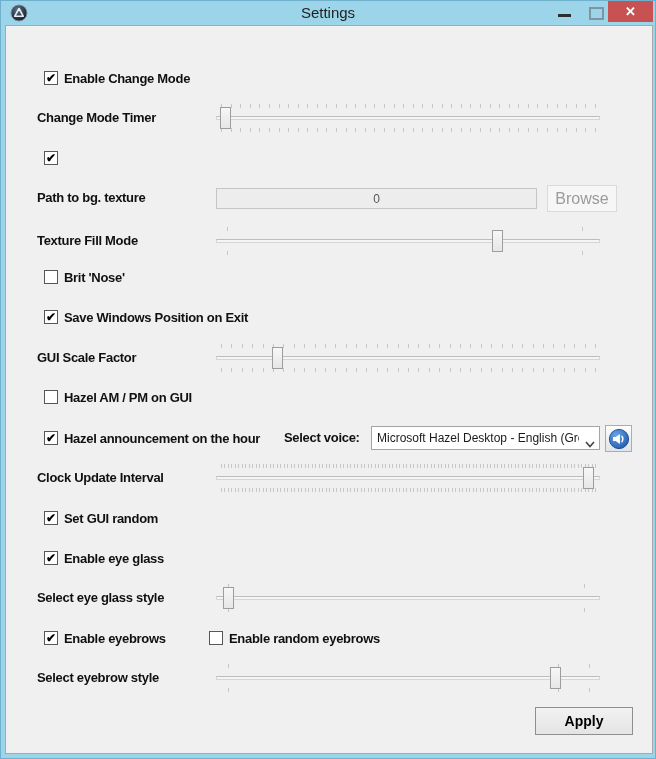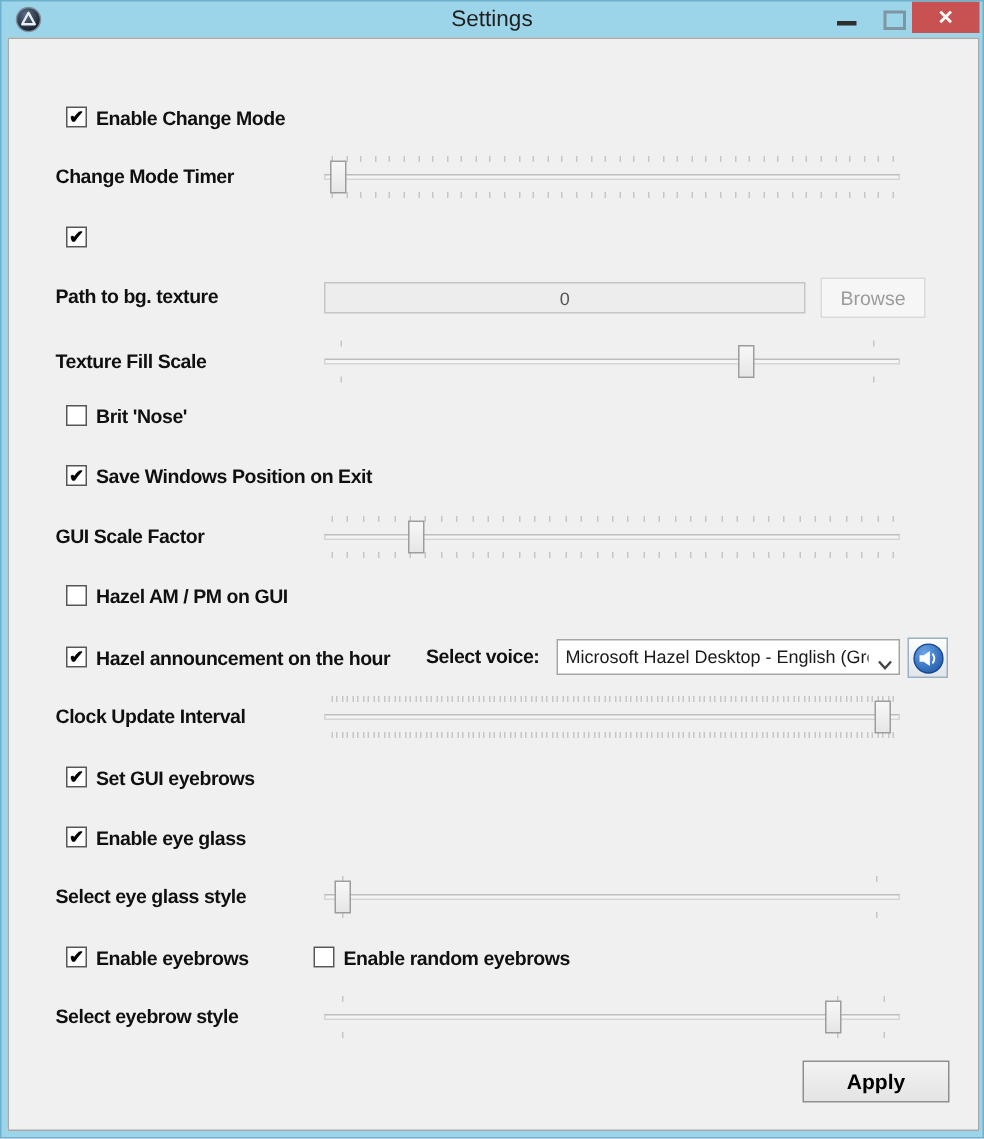--- a/index.html
+++ b/index.html
@@ -54,21 +54,21 @@
     background:linear-gradient(#f7f7f7,#e6e6e6); border:1px solid #9d9d9d; box-sizing:border-box;
   }
   
   .path-input {
     position:absolute; left:215px; top:187px; width:321px; height:21px; box-sizing:border-box;
     background:#ededed; border:1px solid #c6c6c6; text-align:center; font-size:12px; color:#555;
     font-family:"Liberation Sans", sans-serif; padding:0; outline:none;
   }
   .browse-btn {
     position:absolute; left:546px; top:184px; width:70px; height:27px; box-sizing:border-box;
-    background:#f6f6f6; border:1px solid #dadada; color:#9b9b9b; font-size:13px;
+    background:#f6f6f6; border:1px solid #dadada; color:#9b9b9b; font-size:16px;
     text-align:center; line-height:25px;
   }
   
   .voice-label { position:absolute; left:283px; top:429px; height:16px; line-height:16px;
     font-size:13px; font-weight:bold; color:#101010; letter-spacing:-0.3px; }
   .voice-select {
     position:absolute; left:370px; top:425px; width:229px; height:24px; box-sizing:border-box;
     background:#ffffff; border:1px solid #a5a5a5; cursor:default;
   }
   .voice-select .vtext {
@@ -218,21 +218,21 @@
   <div class="cbrow" style="top:149px">
     <span class="cb">
         <span>✔</span>
       </span>
   </div>
 
   <span class="lbl" style="top:189px">Path to bg. texture</span>
   <input class="path-input" readonly="" value="0" style="">
   <div class="browse-btn">Browse</div>
 
-  <span class="lbl" style="top:232px">Texture Fill Scale</span>
+  <span class="lbl" style="top:232px">Texture Fill Mode</span>
   <div class="slider" style="top:226px">
       <div class="ticks ticks-top">
         <div class="tick" style="left: 1.5%;"></div>
         <div class="tick" style="left: 96.5%;"></div>
       </div>
       <div class="ticks ticks-bottom">
         <div class="tick" style="left: 1.5%;"></div>
         <div class="tick" style="left: 96.5%;"></div>
       </div>
       <div class="track"></div>
@@ -596,21 +596,21 @@
         <div class="tick" style="left: 100%;"></div>
       </div>
       <div class="track"></div>
       <div class="thumb" style="left: calc(98.5% - 10.835px);"></div>
     </div>
 
   <div class="cbrow" style="top:509px">
     <span class="cb">
         <span>✔</span>
       </span>
-    <span class="cblabel">Set GUI eyebrows</span>
+    <span class="cblabel">Set GUI random</span>
   </div>
 
   <div class="cbrow" style="top:549px">
     <span class="cb">
         <span>✔</span>
       </span>
     <span class="cblabel">Enable eye glass</span>
   </div>
 
   <span class="lbl" style="top:589px">Select eye glass style</span>

